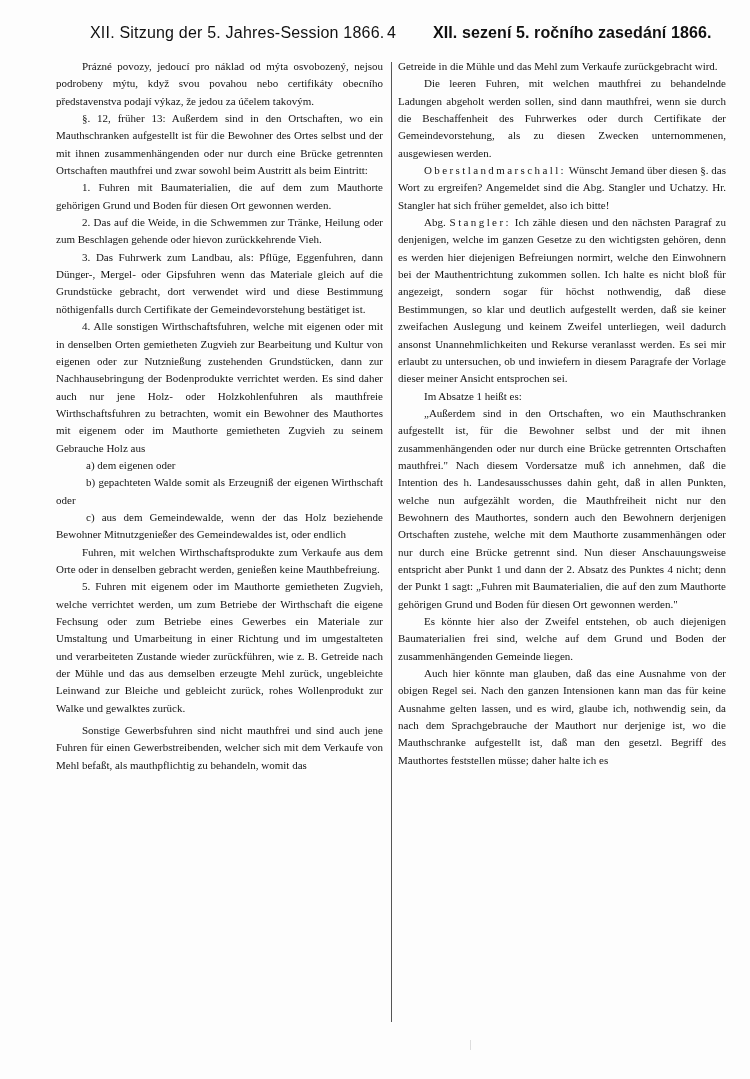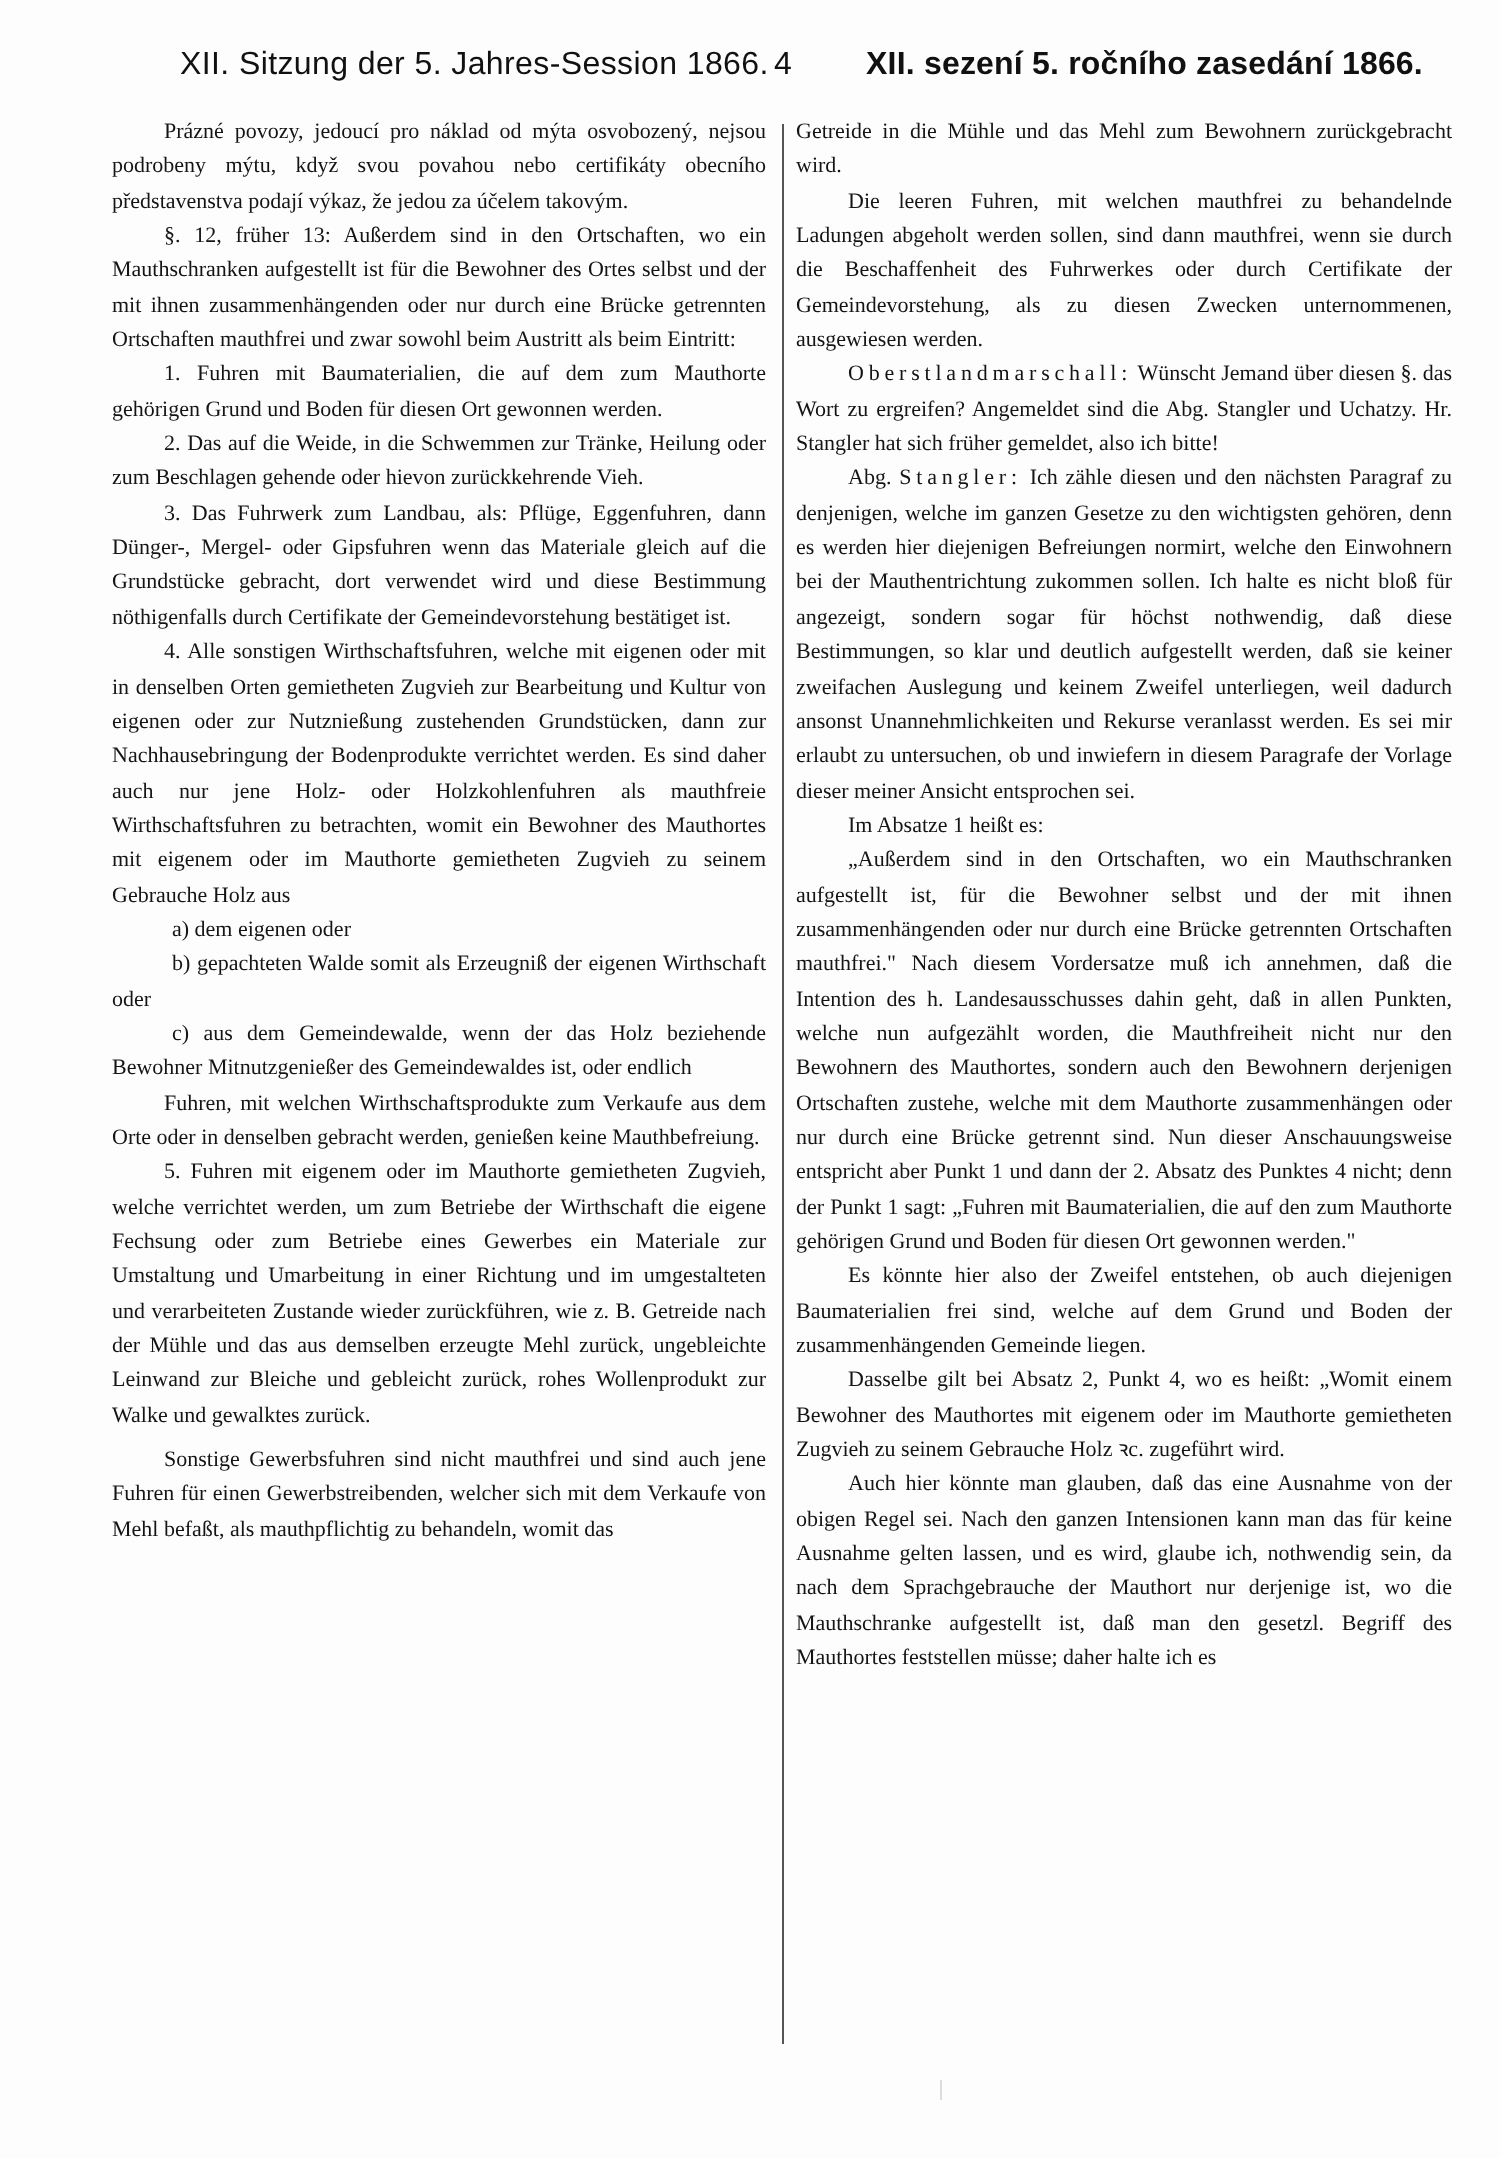--- a/index.html
+++ b/index.html
@@ -56,25 +56,24 @@
     <p class="sub">b) gepachteten Walde somit als Erzeugniß der eigenen Wirthschaft oder</p>
     <p class="sub">c) aus dem Gemeindewalde, wenn der das Holz beziehende Bewohner Mitnutzgenießer des Gemeindewaldes ist, oder endlich</p>
     <p>Fuhren, mit welchen Wirthschaftsprodukte zum Verkaufe aus dem Orte oder in denselben gebracht werden, genießen keine Mauthbefreiung.</p>
     <p>5. Fuhren mit eigenem oder im Mauthorte gemietheten Zugvieh, welche verrichtet werden, um zum Betriebe der Wirthschaft die eigene Fechsung oder zum Betriebe eines Gewerbes ein Materiale zur Umstaltung und Umarbeitung in einer Richtung und im umgestalteten und verarbeiteten Zustande wieder zurückführen, wie z. B. Getreide nach der Mühle und das aus demselben erzeugte Mehl zurück, ungebleichte Leinwand zur Bleiche und gebleicht zurück, rohes Wollenprodukt zur Walke und gewalktes zurück.</p>
     <p class="gap">Sonstige Gewerbsfuhren sind nicht mauthfrei und sind auch jene Fuhren für einen Gewerbstreibenden, welcher sich mit dem Verkaufe von Mehl befaßt, als mauthpflichtig zu behandeln, womit das</p>
   </div>
 
   <div class="divider"></div>
 
   <div class="col right">
-    <p class="noindent">Getreide in die Mühle und das Mehl zum Bewohnern zurückgebracht wird.</p>
+    <p class="noindent">Getreide in die Mühle und das Mehl zum Verkaufe zurückgebracht wird.</p>
     <p>Die leeren Fuhren, mit welchen mauthfrei zu behandelnde Ladungen abgeholt werden sollen, sind dann mauthfrei, wenn sie durch die Beschaffenheit des Fuhrwerkes oder durch Certifikate der Gemeindevorstehung, als zu diesen Zwecken unternommenen, ausgewiesen werden.</p>
     <p><span class="spaced">Oberstlandmarschall:</span><span> Wünscht Jemand über diesen §. das Wort zu ergreifen? Angemeldet sind die Abg. Stangler und Uchatzy. Hr. Stangler hat sich früher gemeldet, also ich bitte!</span></p>
     <p><span>Abg. </span><span class="spaced">Stangler:</span><span> Ich zähle diesen und den nächsten Paragraf zu denjenigen, welche im ganzen Gesetze zu den wichtigsten gehören, denn es werden hier diejenigen Befreiungen normirt, welche den Einwohnern bei der Mauthentrichtung zukommen sollen. Ich halte es nicht bloß für angezeigt, sondern sogar für höchst nothwendig, daß diese Bestimmungen, so klar und deutlich aufgestellt werden, daß sie keiner zweifachen Auslegung und keinem Zweifel unterliegen, weil dadurch ansonst Unannehmlichkeiten und Rekurse veranlasst werden. Es sei mir erlaubt zu untersuchen, ob und inwiefern in diesem Paragrafe der Vorlage dieser meiner Ansicht entsprochen sei.</span></p>
     <p>Im Absatze 1 heißt es:</p>
     <p>„Außerdem sind in den Ortschaften, wo ein Mauthschranken aufgestellt ist, für die Bewohner selbst und der mit ihnen zusammenhängenden oder nur durch eine Brücke getrennten Ortschaften mauthfrei." Nach diesem Vordersatze muß ich annehmen, daß die Intention des h. Landesausschusses dahin geht, daß in allen Punkten, welche nun aufgezählt worden, die Mauthfreiheit nicht nur den Bewohnern des Mauthortes, sondern auch den Bewohnern derjenigen Ortschaften zustehe, welche mit dem Mauthorte zusammenhängen oder nur durch eine Brücke getrennt sind. Nun dieser Anschauungsweise entspricht aber Punkt 1 und dann der 2. Absatz des Punktes 4 nicht; denn der Punkt 1 sagt: „Fuhren mit Baumaterialien, die auf den zum Mauthorte gehörigen Grund und Boden für diesen Ort gewonnen werden."</p>
     <p>Es könnte hier also der Zweifel entstehen, ob auch diejenigen Baumaterialien frei sind, welche auf dem Grund und Boden der zusammenhängenden Gemeinde liegen.</p>
-    <p>Dasselbe gilt bei Absatz 2, Punkt 4, wo es heißt: „Womit einem Bewohner des Mauthortes mit eigenem oder im Mauthorte gemietheten Zugvieh zu seinem Gebrauche Holz ꝛc. zugeführt wird.</p>
     <p>Auch hier könnte man glauben, daß das eine Ausnahme von der obigen Regel sei. Nach den ganzen Intensionen kann man das für keine Ausnahme gelten lassen, und es wird, glaube ich, nothwendig sein, da nach dem Sprachgebrauche der Mauthort nur derjenige ist, wo die Mauthschranke aufgestellt ist, daß man den gesetzl. Begriff des Mauthortes feststellen müsse; daher halte ich es</p>
   </div>
 
   <div class="bleed"></div>
 </div>
 
 </body></html>

